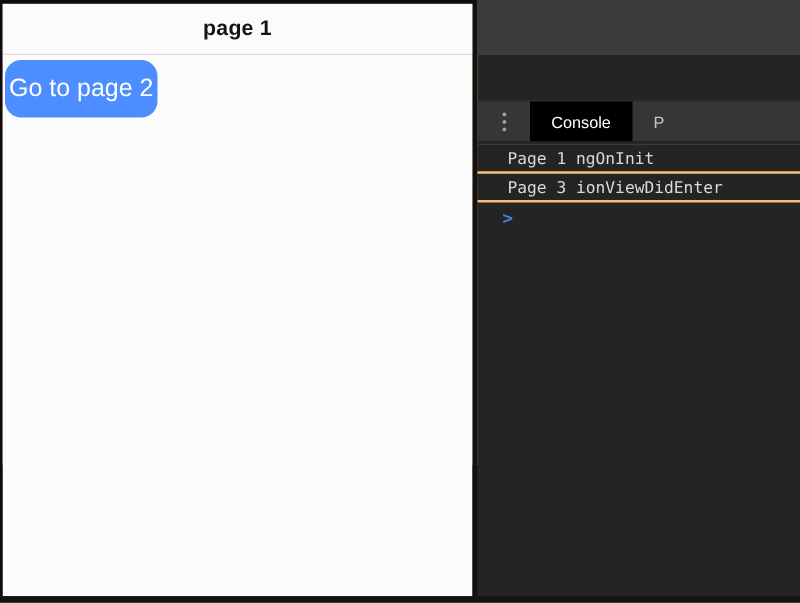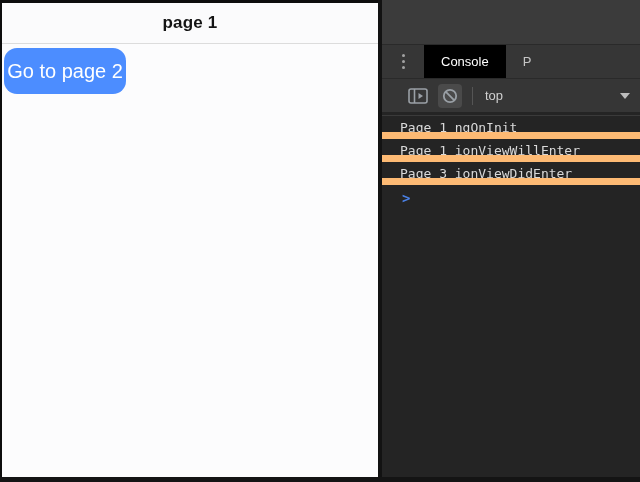--- a/index.html
+++ b/index.html
@@ -18,21 +18,21 @@
                 display:flex; align-items:center; justify-content:center; }
   .app-title { font-size:17px; font-weight:700; color:#141414; letter-spacing:.2px; }
   .go-btn { position:absolute; left:2px; top:45px; width:122px; height:46px; border:none;
             border-radius:13px; background:#4c8dff; color:#ffffff; font-size:20px;
             font-family:"Liberation Sans", sans-serif; cursor:pointer; }
 
   
   .devtools { position:absolute; left:382px; top:0; width:258px; height:477px; background:#242424; }
   .dt-top { height:44px; background:#3b3b3b; }
   .dt-tabbar { height:34px; background:#363636; border-top:1px solid #2a2a2a;
-               display:flex; align-items:stretch; overflow:hidden; }
+               display:flex; align-items:stretch; overflow:hidden;margin-top:36px; }
   .kebab-wrap { width:42px; display:flex; align-items:center; justify-content:center; cursor:pointer; }
   .kebab { display:flex; flex-direction:column; gap:3px; }
   .kebab i { width:3px; height:3px; border-radius:50%; background:#a2a2a2; display:block; }
   .dt-tab { display:flex; align-items:center; padding:0 17px; font-size:13px; color:#c5c5c5;
             cursor:pointer; white-space:nowrap; }
   .dt-tab.active { background:#000000; color:#ffffff; }
 
   .dt-toolbar { height:34px; background:#363636; border-top:1px solid #2a2a2a;
                 display:flex; align-items:center; padding:0 8px 0 24px; }
   .tb-icon { display:flex; align-items:center; justify-content:center; cursor:pointer; }
@@ -40,22 +40,22 @@
   .clear-btn { width:24px; height:24px; margin-left:8px; background:#4a4a4a; border-radius:4px; }
   .tb-sep { width:1px; height:18px; background:#555555; margin:0 12px 0 10px; }
   .ctx-label { font-size:13px; color:#d0d0d0; cursor:pointer; }
   .tb-spacer { flex:1; }
   .dd-arrow { width:0; height:0; border-left:5px solid transparent; border-right:5px solid transparent;
               border-top:6px solid #bdbdbd; margin-right:2px; cursor:pointer; }
 
   .dt-console { position:absolute; left:0; top:113px; width:258px; height:364px;
                 background:#242424; font-family:"DejaVu Sans Mono","Liberation Mono",monospace; }
   .rows { border-top:1px solid #3a3a3a; margin-top:2px; }
-  .console-row { height:23px; line-height:23px; border-bottom:7px solid #fdba74;
-                 padding-left:18px; font-size:13px; color:#d9d9d9; white-space:nowrap; overflow:hidden; }
+  .console-row { height:23px; line-height:23px; border-bottom:2px solid #fdba74;
+                 padding-left:24px; font-size:13px; color:#d9d9d9; white-space:nowrap; overflow:hidden; }
   .console-prompt { margin-top:5px; padding-left:20px; color:#4a80e4; font-size:14px;
                     font-weight:700; cursor:text; line-height:16px; }
 </style>
 </head>
 <body>
 
 <div class="stage">
 
   <div class="app">
     <div class="app-header">
@@ -100,20 +100,19 @@
       </span>
       <span class="tb-sep"></span>
       <span class="ctx-label">top</span>
       <span class="tb-spacer"></span>
       <span class="dd-arrow"></span>
     </div>
 
     <div class="dt-console">
       <div class="rows">
         <div class="console-row">Page 1 ngOnInit</div>
-        <div class="console-row">Page 1 ionViewWillEnter</div>
         <div class="console-row">Page 3 ionViewDidEnter</div>
       </div>
       <div class="console-prompt">&gt;</div>
     </div>
   </div>
 
 </div>
 
 </body></html>

